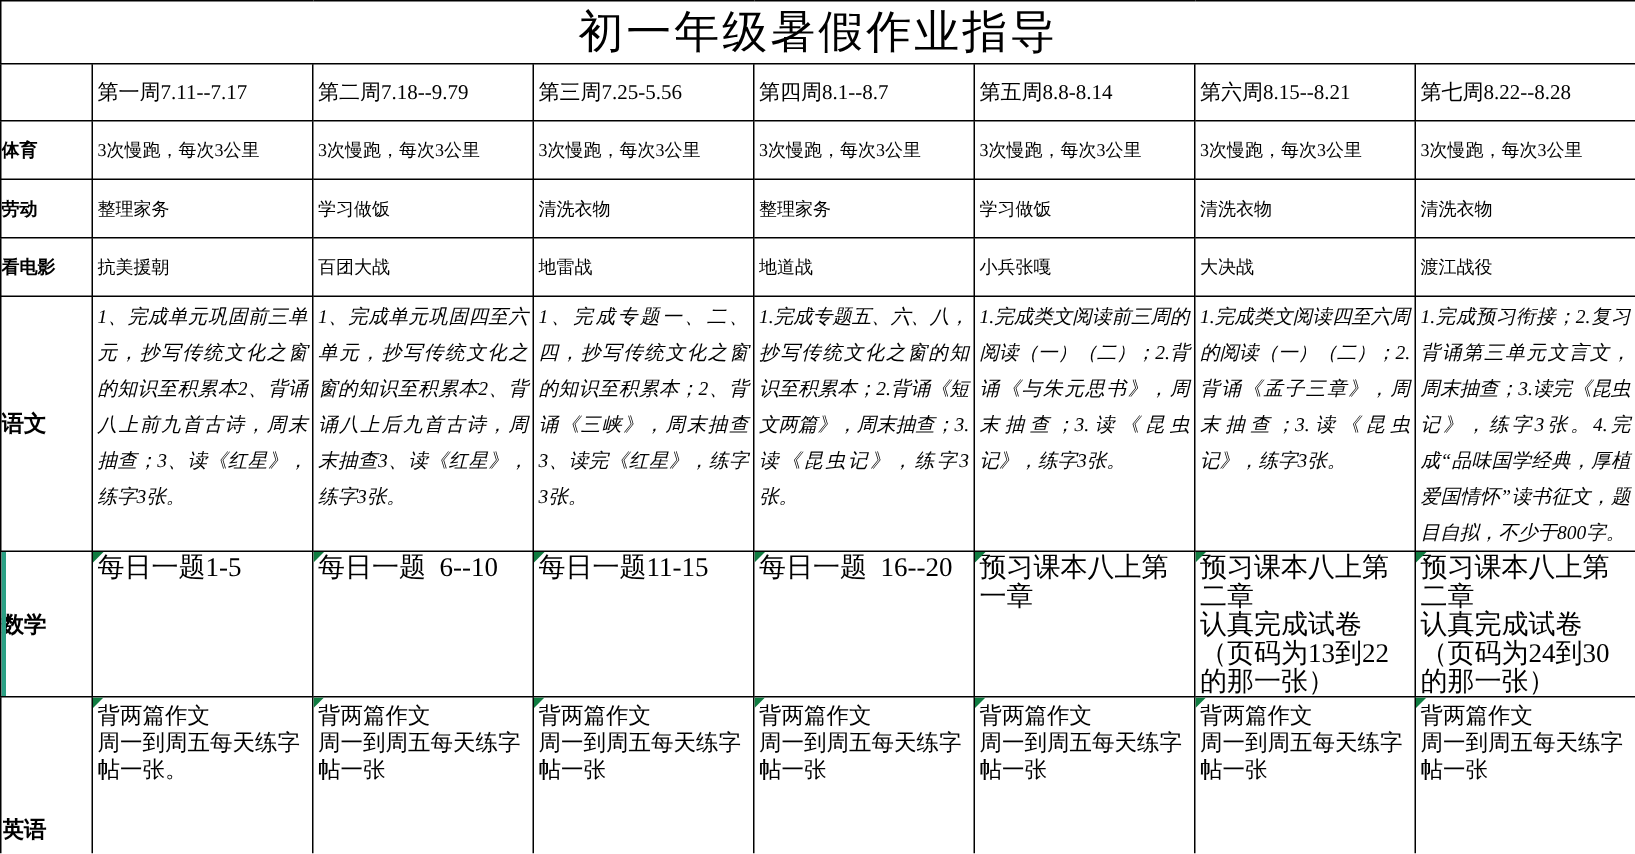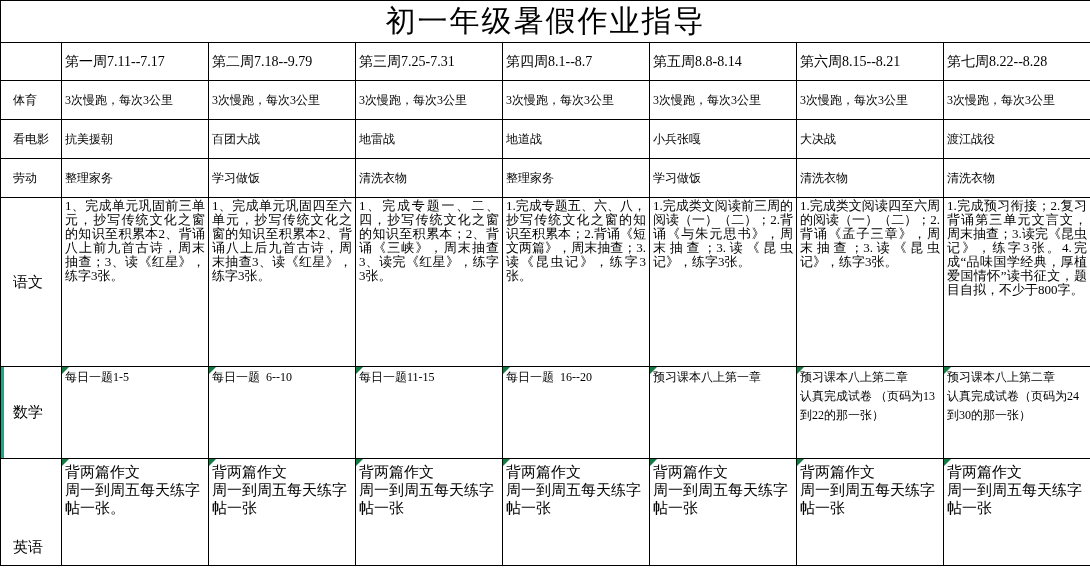--- a/index.html
+++ b/index.html
@@ -24,28 +24,28 @@
     text-align:center;font-size:30px;vertical-align:middle;padding:0;
     letter-spacing:2px;
   }
   tr.header-row{height:38px;}
   tr.header-row td{font-size:14px;vertical-align:middle;}
   tr.r-basic{height:39px;}
   tr.r-basic td{font-size:12px;vertical-align:middle;}
   tr.r-labor,tr.r-movie{height:39px;}
   tr.r-chinese{height:169px;}
   tr.r-chinese td.c{
-    font-size:13px;line-height:14px;padding-top:1px;
-    text-align:justify;text-justify:inter-ideograph;
+    font-size:13px;line-height:24px;padding-top:1px;
+    text-align:justify;text-justify:inter-ideograph;font-style:italic;
   }
   tr.r-math{height:92px;}
-  tr.r-math td.c{font-size:12px;line-height:19px;padding-top:1px;}
+  tr.r-math td.c{font-size:18px;line-height:19px;padding-top:1px;}
   tr.r-english{height:107px;}
   tr.r-english td.c{font-size:15px;line-height:18px;padding-top:4px;}
-  td.lbl{font-size:15px;vertical-align:middle;padding-left:12px;}
+  td.lbl{font-size:15px;vertical-align:middle;padding-left:0;font-weight:bold;}
   td.lbl-bottom{vertical-align:bottom;padding-bottom:8px;border-radius:19px;}
   .flag{
     position:absolute;top:0;left:0;width:0;height:0;
     border-top:7px solid var(--flag-color);
     border-right:7px solid transparent;
   }
   .sel-edge{
     position:absolute;top:0;left:0;width:3px;height:100%;
     background:var(--sel-color);
   }
@@ -68,58 +68,58 @@
 
   <tbody>
         <tr class="title-row">
     <td class="title" colspan="8">初一年级暑假作业指导</td>
   </tr>
 
   <tr class="header-row">
     <td></td>
     <td>第一周7.11--7.17</td>
     <td>第二周7.18--9.79</td>
-    <td>第三周7.25-7.31</td>
+    <td>第三周7.25-5.56</td>
     <td>第四周8.1--8.7</td>
     <td>第五周8.8-8.14</td>
     <td>第六周8.15--8.21</td>
     <td>第七周8.22--8.28</td>
   </tr>
 
   <tr class="r-basic r-pe">
     <td class="lbl">体育</td>
     <td>3次慢跑，每次3公里</td>
     <td>3次慢跑，每次3公里</td>
     <td>3次慢跑，每次3公里</td>
     <td>3次慢跑，每次3公里</td>
     <td>3次慢跑，每次3公里</td>
     <td>3次慢跑，每次3公里</td>
     <td>3次慢跑，每次3公里</td>
   </tr>
 
+  <tr class="r-basic r-labor">
+    <td class="lbl">劳动</td>
+    <td>整理家务</td>
+    <td>学习做饭</td>
+    <td>清洗衣物</td>
+    <td>整理家务</td>
+    <td>学习做饭</td>
+    <td>清洗衣物</td>
+    <td>清洗衣物</td>
+  </tr>
+
   <tr class="r-basic r-movie">
     <td class="lbl">看电影</td>
     <td>抗美援朝</td>
     <td>百团大战</td>
     <td>地雷战</td>
     <td>地道战</td>
     <td>小兵张嘎</td>
     <td>大决战</td>
     <td>渡江战役</td>
-  </tr>
-
-  <tr class="r-basic r-labor">
-    <td class="lbl">劳动</td>
-    <td>整理家务</td>
-    <td>学习做饭</td>
-    <td>清洗衣物</td>
-    <td>整理家务</td>
-    <td>学习做饭</td>
-    <td>清洗衣物</td>
-    <td>清洗衣物</td>
   </tr>
 
   <tr class="r-chinese">
     <td class="lbl">语文</td>
     <td class="c">1、完成单元巩固前三单元，抄写传统文化之窗的知识至积累本2、背诵八上前九首古诗，周末抽查；3、读《红星》，练字3张。</td>
     <td class="c">1、完成单元巩固四至六单元，抄写传统文化之窗的知识至积累本2、背诵八上后九首古诗，周末抽查3、读《红星》，练字3张。</td>
     <td class="c">1、完成专题一、二、四，抄写传统文化之窗的知识至积累本；2、背诵《三峡》，周末抽查3、读完《红星》，练字3张。</td>
     <td class="c">1.完成专题五、六、八，抄写传统文化之窗的知识至积累本；2.背诵《短文两篇》，周末抽查；3.读《昆虫记》，练字3张。</td>
     <td class="c">1.完成类文阅读前三周的阅读（一）（二）；2.背诵《与朱元思书》，周末抽查；3.读《昆虫记》，练字3张。</td>
     <td class="c">1.完成类文阅读四至六周的阅读（一）（二）；2.背诵《孟子三章》，周末抽查；3.读《昆虫记》，练字3张。</td>

